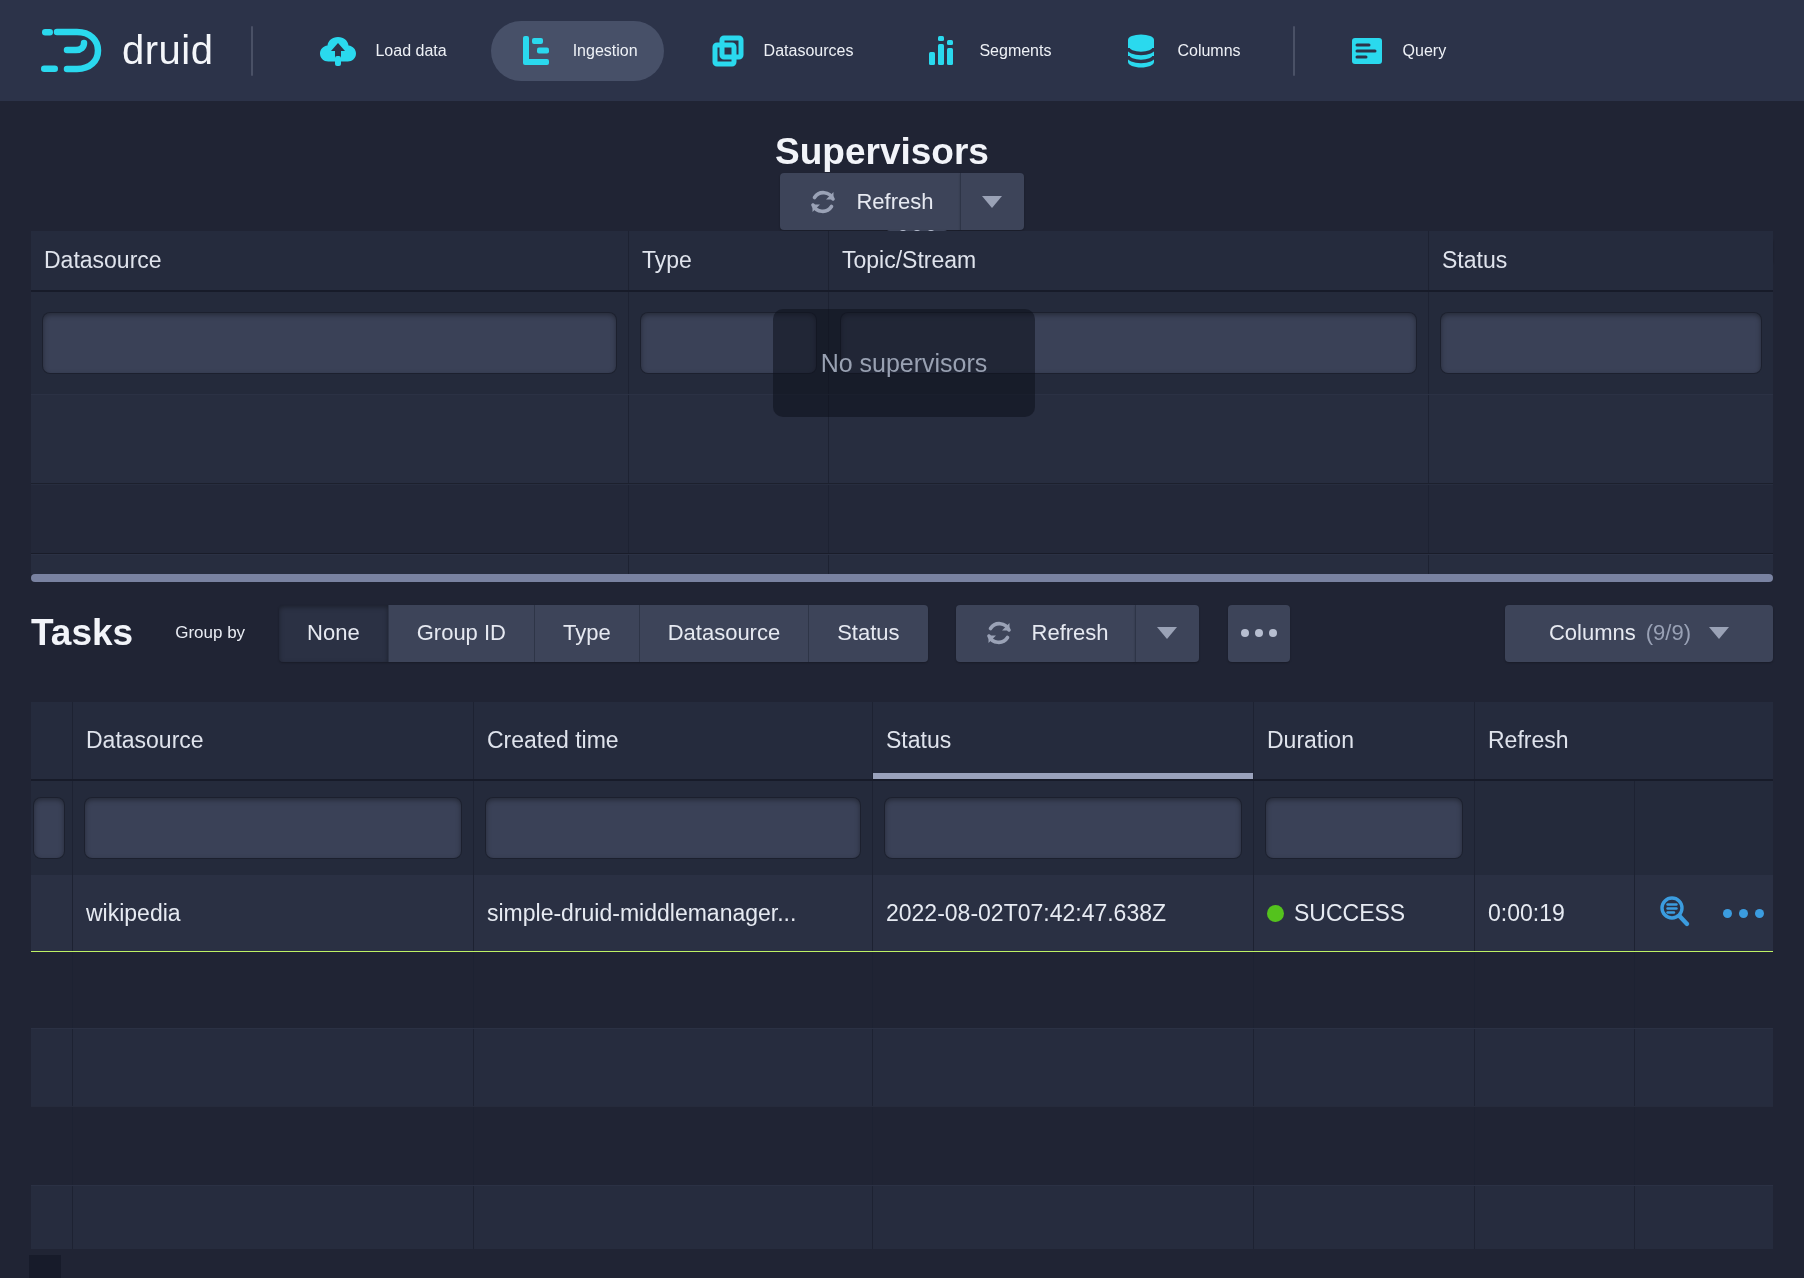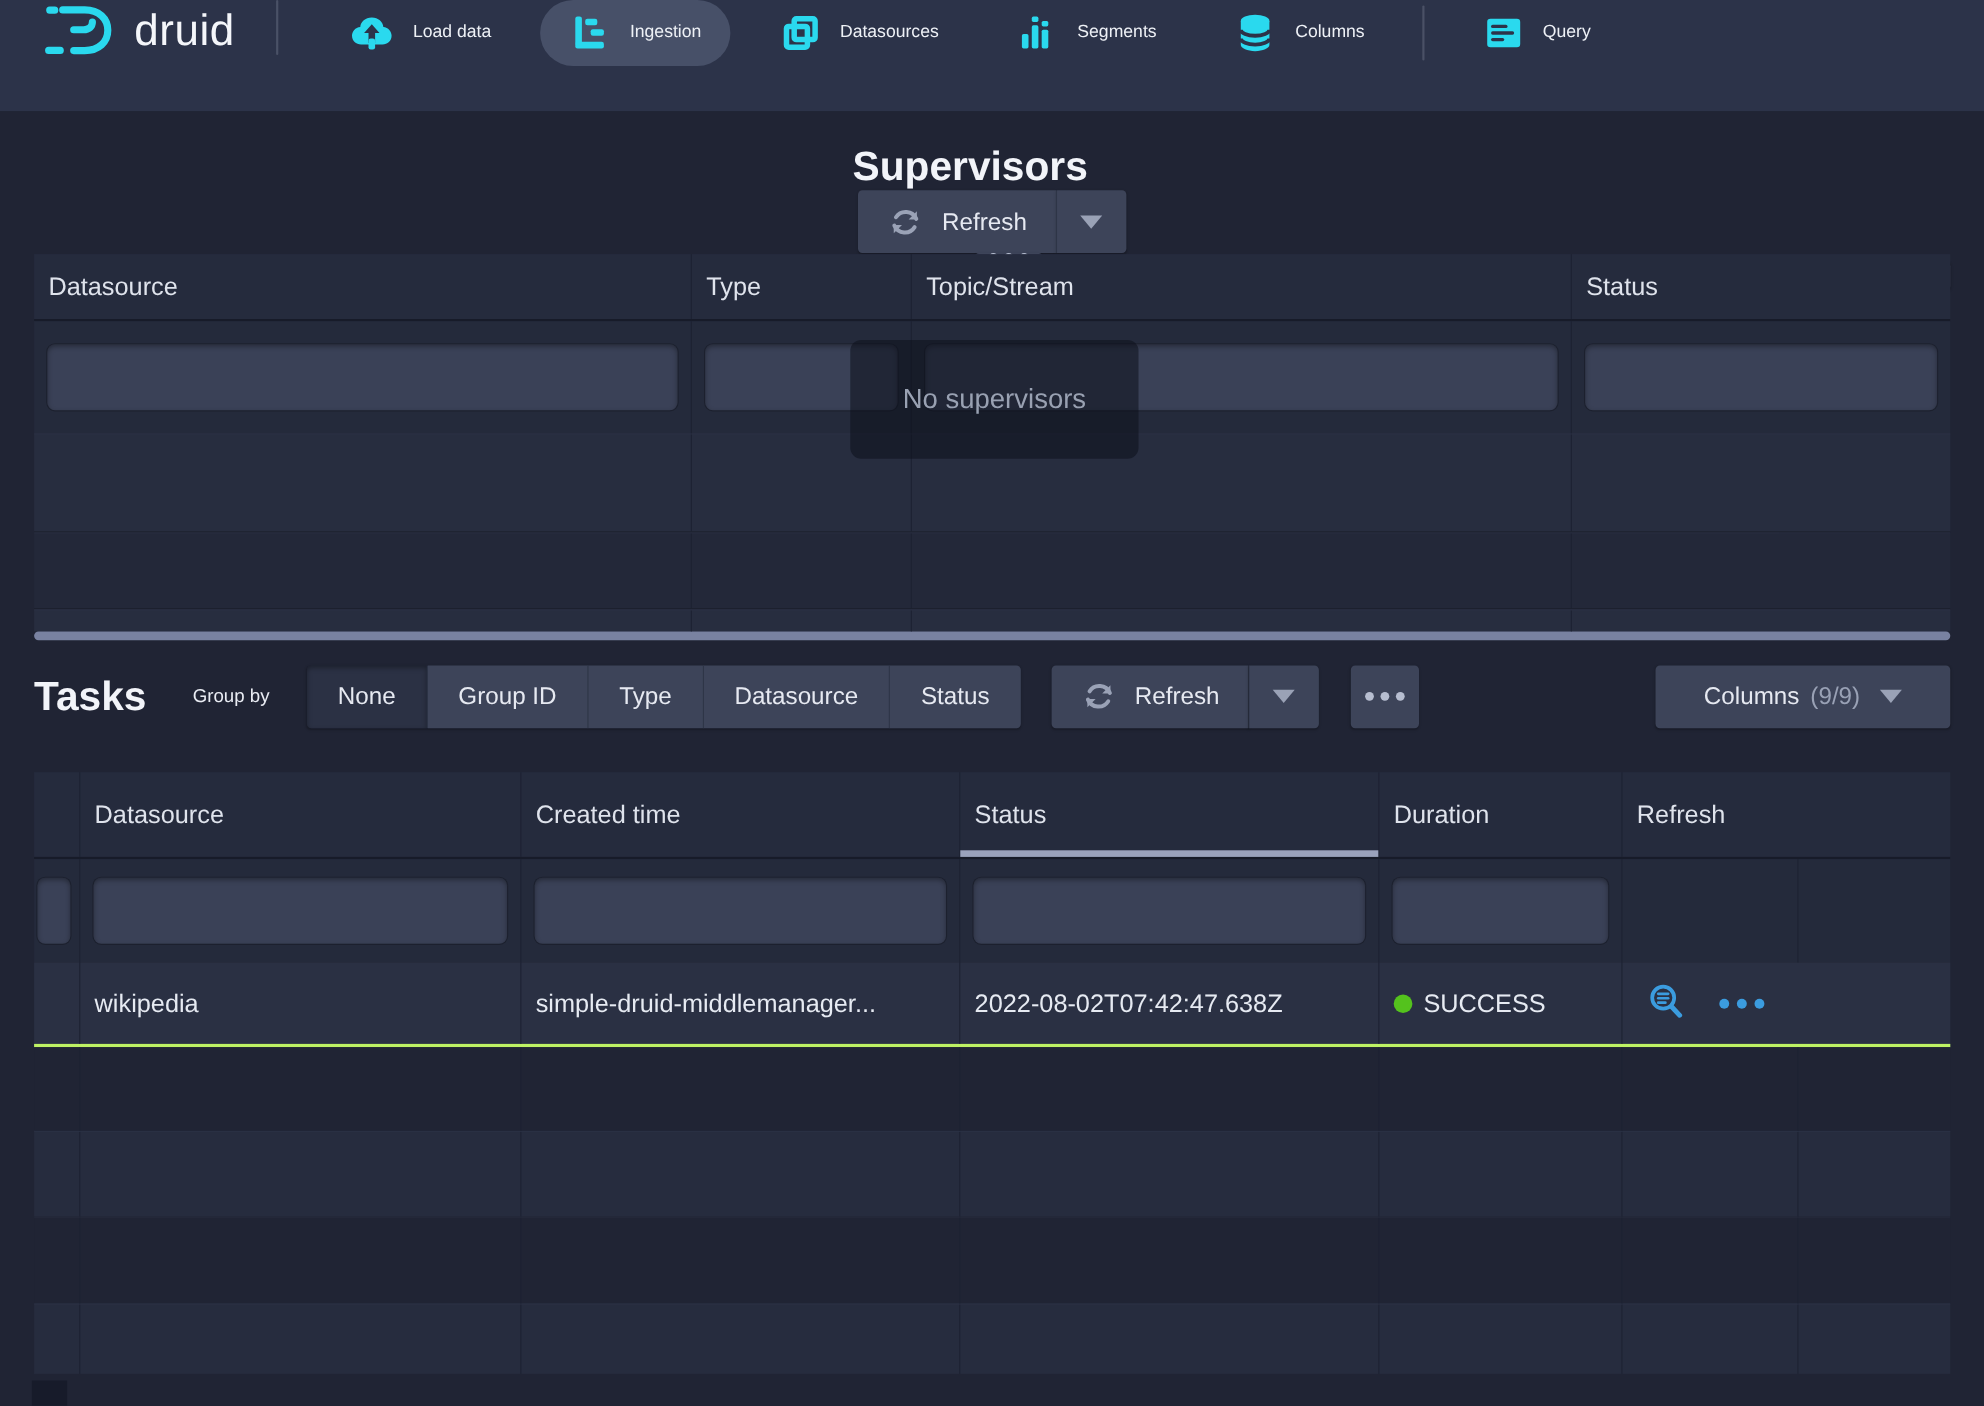--- a/index.html
+++ b/index.html
@@ -6,21 +6,21 @@
   html,body { width:1804px; height:1278px; overflow:hidden; }
   body {
     background:#202434;
     font-family:"Liberation Sans","DejaVu Sans",sans-serif;
     color:#e7eaf2;
     position:relative;
   }
   
   .navbar {
     height:101px; background:#2c3349;
-    display:flex; align-items:flex-start; padding:0 14px 0 40px;
+    display:flex; align-items:center; padding:0 14px 0 40px;
   }
   .brand { display:flex; align-items:center; gap:16px; }
   .brand-text { font-size:40px; color:#f4f6fa; letter-spacing:0.5px; font-weight:400; }
   .nav-sep { width:2px; height:50px; background:#4a5166; margin:0 38px; border-radius:1px; }
   .nav-items { display:flex; align-items:center; }
   .nav-item {
     display:flex; align-items:center; gap:16px;
     height:60px; padding:0 26px; margin-right:18px;
     font-size:16px; color:#eef1f6; border-radius:30px; cursor:pointer;
   }
@@ -90,21 +90,21 @@
   .task-toolbar { margin-top:22px; height:58px; }
   .task-toolbar .page-title { margin-right:42px; }
   .groupby-label { font-size:17px; color:#e9ecf3; margin-right:34px; }
   .btn-group { display:inline-flex; border-radius:4px; box-shadow:0 1px 2px rgba(0,0,0,0.25); }
   .btn-group .btn { border-radius:0; box-shadow:none; border-right:1px solid #2e3547; padding:0 28px; }
   .btn-group .btn:first-child { border-radius:4px 0 0 4px; }
   .btn-group .btn:last-child { border-radius:0 4px 4px 0; border-right:none; }
   .btn-group .btn.active { background:#2b3144; box-shadow:inset 0 2px 5px rgba(0,0,0,0.35); }
   .task-toolbar .split { margin-left:28px; }
   
-  .data-row { height:77px; background:#2a3043; border-bottom:3px solid #bef264; cursor:pointer; }
+  .data-row { height:77px; background:#2a3043; border-bottom:1px solid #bef264; cursor:pointer; }
   .data-row .cell { display:flex; align-items:center; padding-left:13px; font-size:23px; color:#e6eaf2; }
   .data-row .cell.loc { white-space:nowrap; overflow:hidden; }
   .status-dot { width:17px; height:17px; border-radius:50%; margin-right:10px; flex:0 0 auto; }
   .actions-cell { gap:28px; padding-left:22px !important; }
   .blue-dots { display:flex; gap:7px; cursor:pointer; }
   .blue-dots i { width:9px; height:9px; border-radius:50%; background:#3b9cdf; display:block; }
   .empty-rows .r1 { height:76px; background:#202434; }
   .empty-rows .r2 { height:78px; background:#262c3e; border-top:1px solid #2b3144;}
   .empty-rows .r3 { height:79px; background:#202434; border-top:1px solid rgba(43,49,68,0.5);}
   .empty-rows .r4 { height:64px; background:#262c3e; border-top:1px solid #2b3144;}
@@ -378,20 +378,21 @@
 
     <div class="trow task-grid data-row">
       <div class="cell"></div>
       <div class="cell">wikipedia</div>
       <div class="cell loc">simple-druid-middlemanager...</div>
       <div class="cell">2022-08-02T07:42:47.638Z</div>
       <div class="cell">
         <span class="status-dot" style="background: rgb(84, 194, 29);"></span>
         <span>SUCCESS</span>
       </div>
+      <div class="cell">0:00:19</div>
       <div class="cell actions-cell">
         <span>
           <svg width="38" height="38" viewBox="0 0 38 38">
             <circle cx="15" cy="14" r="10" fill="none" stroke="#3b9cdf" stroke-width="3.4"></circle>
             <g stroke="#3b9cdf" stroke-width="2.4" stroke-linecap="round">
               <line x1="10.5" y1="10.5" x2="19.5" y2="10.5"></line>
               <line x1="10.5" y1="14.5" x2="19.5" y2="14.5"></line>
               <line x1="10.5" y1="18.5" x2="17" y2="18.5"></line>
             </g>
             <line x1="22.5" y1="22" x2="30" y2="30" stroke="#3b9cdf" stroke-width="4.4" stroke-linecap="round"></line>

